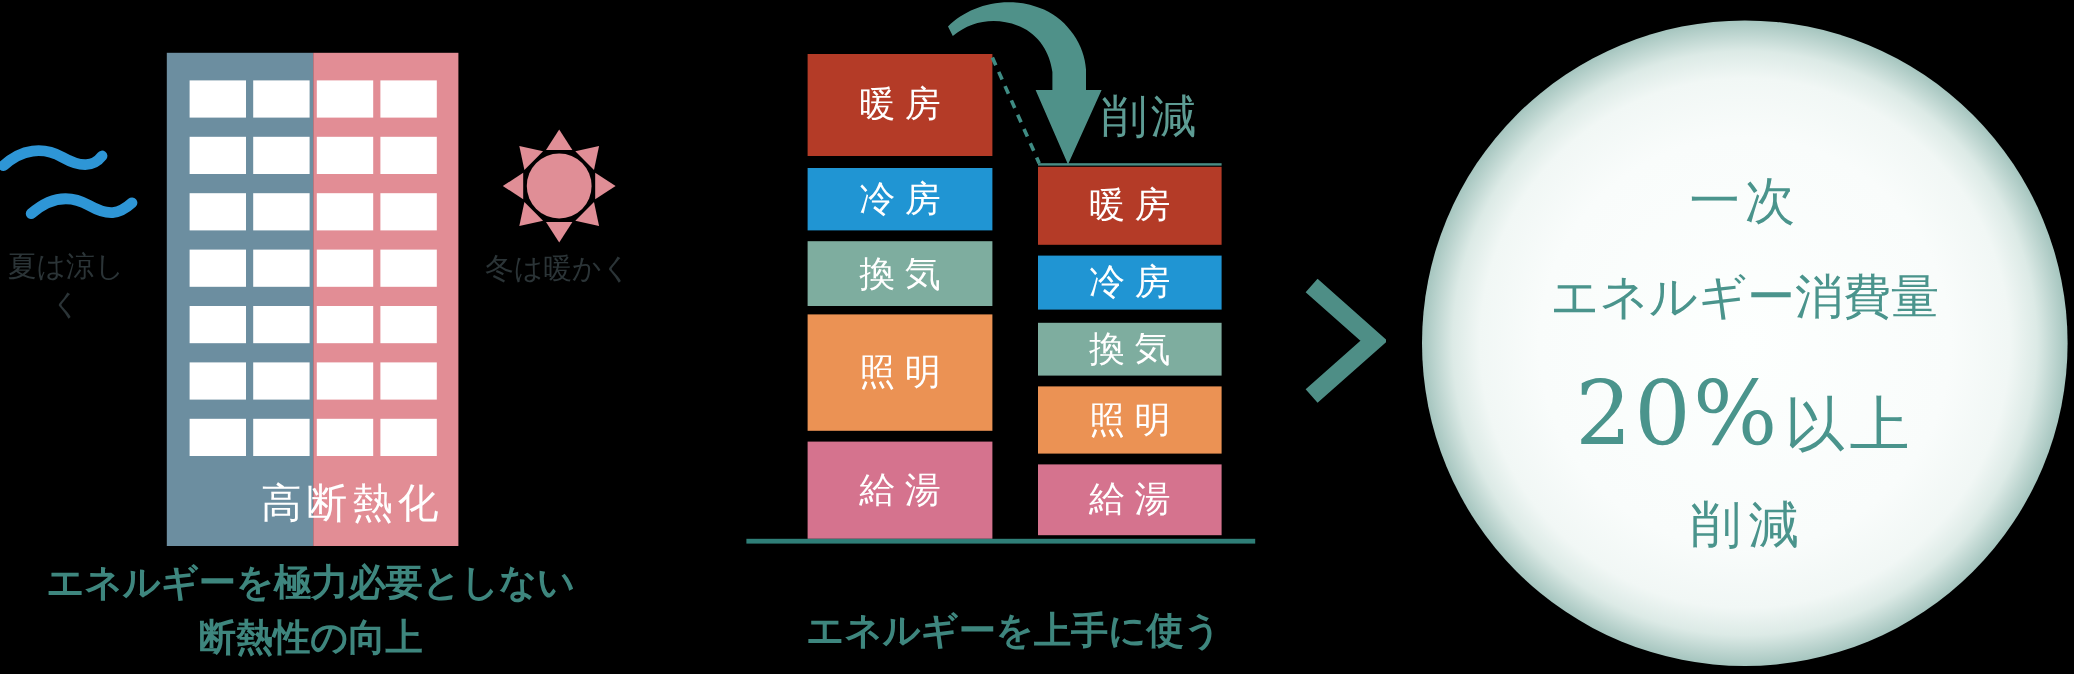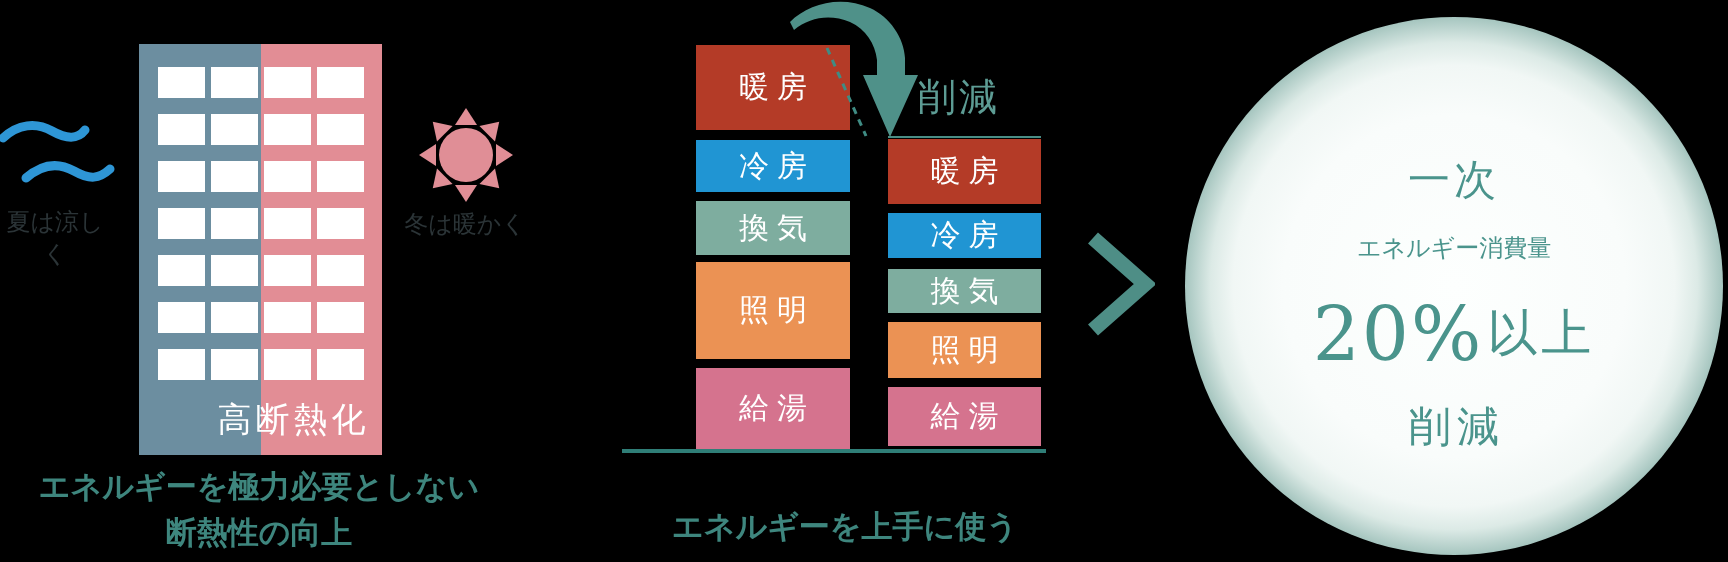--- a/index.html
+++ b/index.html
@@ -23,21 +23,21 @@
   .summer-label { left:-4px; top:206px; width:118px; }
   .winter-label { left:400px; top:208px; width:130px; }
 
   
   .caption { text-align:center; color:#3E867E; font-weight:bold; font-size:31px; line-height:40px; }
   .left-caption  { left:28px;  top:466px; width:462px;text-align:center; }
   .mid-caption   { left:620px; top:466px; width:450px;margin-top:40px; }
   .caption .l2 { margin-top:6px; }
 
   
-  .bar { position:absolute;margin-left:23px; }
+  .bar { position:absolute; }
   .bar-before { left:673px; top:45px;  width:154px; height:404px; }
   .bar-after  { left:865px; top:139px; width:153px; height:307px; }
   .seg {
     position:absolute; left:0; width:100%;
     display:flex; align-items:center; justify-content:center;
     color:#fff; font-size:30px; letter-spacing:8px; text-indent:8px;
   }
   .bar-after .topline { position:absolute; left:0; top:-3px; width:100%; height:2px; background:#4A8D85; }
   .baseline { left:622px; top:449px; width:424px; height:4px; background:#2F7E77; }
   .reduction-label { left:918px; top:72px; color:#5D9C94; font-size:38px; letter-spacing:3px; }
@@ -47,22 +47,22 @@
     left:1185px; top:17px; width:538px; height:538px; border-radius:50%;
     background:radial-gradient(circle at 50% 50%,
       #FDFFFE 0%, #F9FCFB 45%, #F1F7F5 58%, #DCEAE6 64%,
       #ABC9C3 70%, #7CA9A1 76%, #689E95 83%, #60978E 90%,
       #5C938A 95%, rgba(92,147,138,0.4) 98%, rgba(92,147,138,0) 100%);
     display:flex; flex-direction:column; align-items:center; justify-content:center;
     padding-top:34px; box-sizing:border-box;
     color:#4A948C; text-align:center;gap:16px;
   }
   .rc-l1 { font-size:42px; letter-spacing:4px; }
-  .rc-l2 { font-size:24px; margin-top:8px; }
-  .rc-l3 { display:flex; align-items:center; justify-content:center; margin-top:11px; }
+  .rc-l2 { font-size:40px; margin-top:8px; }
+  .rc-l3 { display:flex; align-items:flex-end; justify-content:center; margin-top:11px; }
   .rc-l3 .big    { font-size:74px; letter-spacing:2px; }
   .rc-l3 .suffix { font-size:50px; letter-spacing:4px; margin-left:4px; }
   .rc-l4 { font-size:42px; letter-spacing:6px; text-indent:6px; margin-top:6px; }
 </style>
 </head>
 <body>
 
 <div class="canvas">
 
   <svg class="abs" style="left:0; top:116px;" width="115" height="72" viewBox="0 0 115 72">

